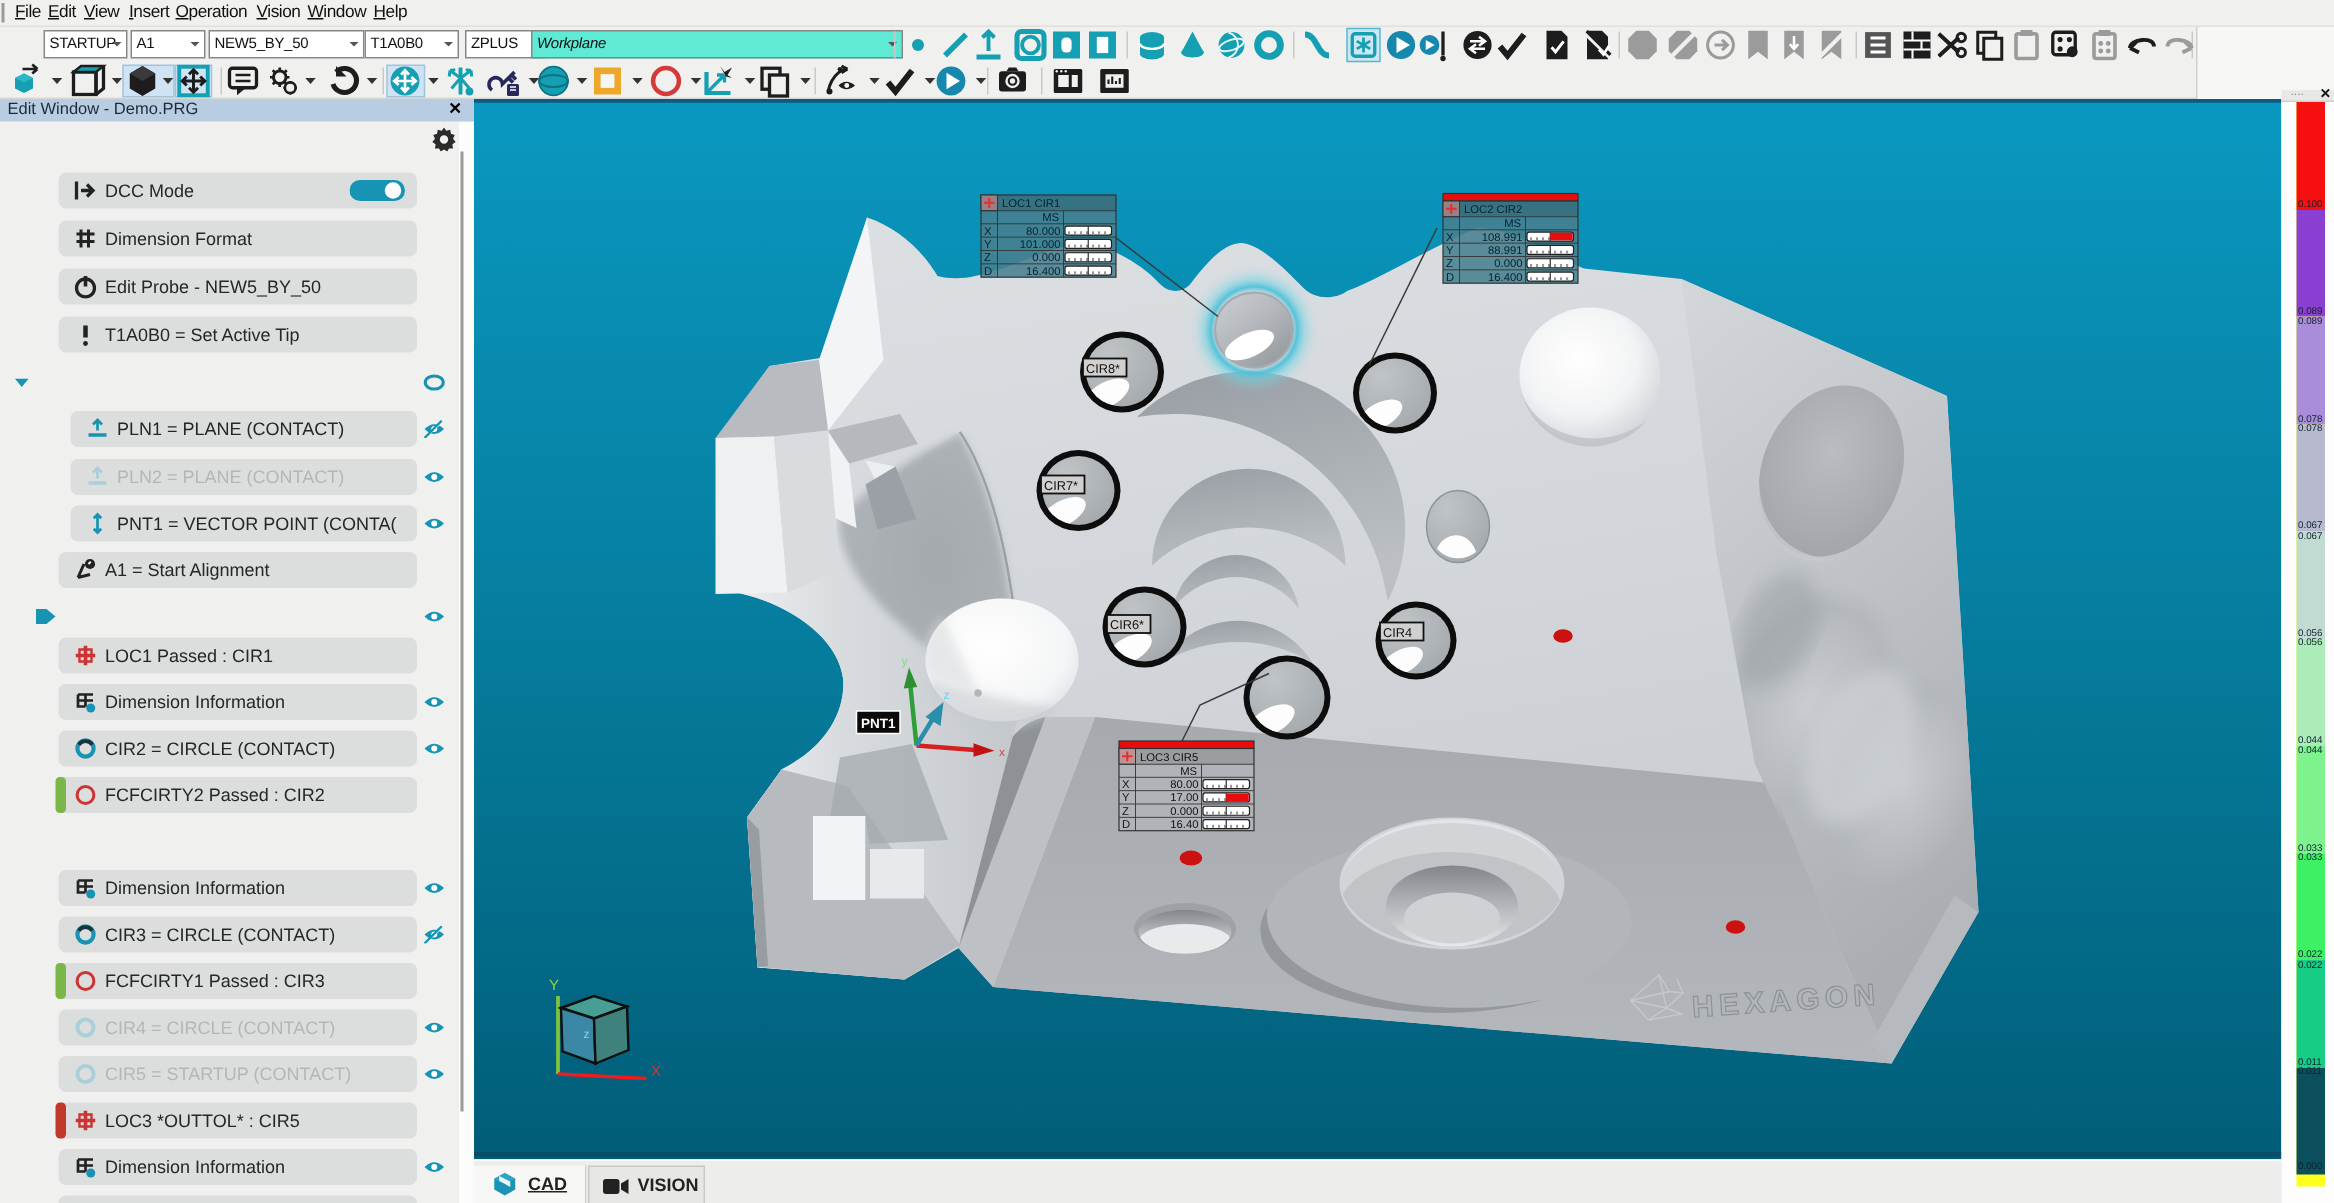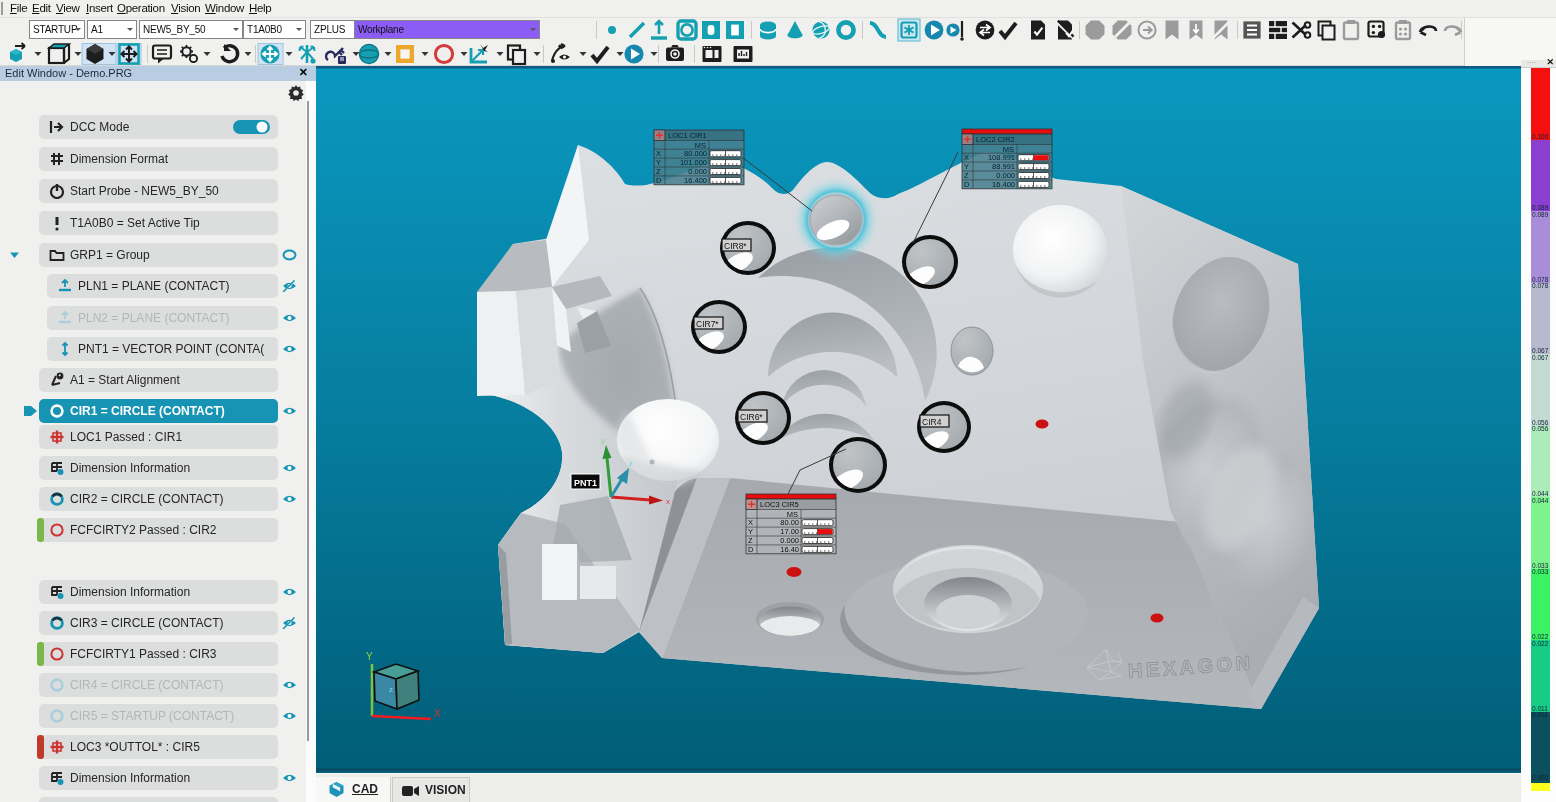--- a/index.html
+++ b/index.html
@@ -43,21 +43,21 @@
  <span style="left:171px"><u>V</u>ision</span>
  <span style="left:205px"><u>W</u>indow</span>
  <span style="left:249px"><u>H</u>elp</span>
 </div>
 <div id="tb1">
  <div class="combo" style="left:2px; width:56px;">STARTUP<div class="arr"></div></div>
  <div class="combo" style="left:60px; width:50px;">A1<div class="arr"></div></div>
  <div class="combo" style="left:112px; width:104px;">NEW5_BY_50<div class="arr"></div></div>
  <div class="combo" style="left:216px; width:63px;">T1A0B0<div class="arr"></div></div>
  <div class="combo" style="left:283px; width:54px;">ZPLUS<div class="arr"></div></div>
- <div class="combo" style="left:327px; width:186px; background:#8b5cf6;">Workplane<div class="arr"></div></div>
+ <div class="combo" style="left:327px; width:248px; background:#5eead4;font-style:italic;">Workplane<div class="arr"></div></div>
  <svg id="tb1icons" width="990" height="24" style="position:absolute;left:566px;top:0">
       <rect x="3" y="3" width="1" height="18" fill="#c9c9c7"></rect>
       <rect x="158" y="3" width="1" height="18" fill="#c9c9c7"></rect>
       <rect x="269" y="3" width="1" height="18" fill="#c9c9c7"></rect>
       <rect x="486" y="3" width="1" height="18" fill="#c9c9c7"></rect>
       <rect x="644" y="3" width="1" height="18" fill="#c9c9c7"></rect>
       <rect x="868" y="3" width="1" height="18" fill="#c9c9c7"></rect>
       <g transform="translate(19,12)">
         <circle r="4" fill="#14a0b2"></circle>
       </g>
@@ -349,34 +349,28 @@
       <svg class="ic" viewBox="0 0 16 16">
         <path d="M2 5 H14 M2 10 H14 M5 2 V14 M10 2 V14" stroke="#222" stroke-width="2" fill="none"></path>
       </svg>
       <span class="tx">Dimension Format</span>
     </div>
     <div class="prow" style="top:113px">
       <svg class="ic" viewBox="0 0 16 16">
         <circle cx="8" cy="9" r="6" stroke="#222" stroke-width="2.2" fill="none"></circle>
         <path d="M8 1 V8" stroke="#222" stroke-width="2.4"></path>
       </svg>
-      <span class="tx">Start Probe - NEW5_BY_50</span>
+      <span class="tx">Edit Probe - NEW5_BY_50</span>
     </div>
     <div class="prow" style="top:145px">
       <svg class="ic" viewBox="0 0 16 16">
         <path d="M8 2 V10" stroke="#222" stroke-width="3"></path>
         <circle cx="8" cy="14" r="1.6" fill="#222"></circle>
       </svg>
       <span class="tx">T1A0B0 = Set Active Tip</span>
-    </div>
-    <div class="prow" style="top:177px">
-      <svg class="ic" viewBox="0 0 16 16">
-        <path d="M1.5 4 H6 L7.5 6 H14.5 V13 H1.5 Z" stroke="#222" stroke-width="1.8" fill="none"></path>
-      </svg>
-      <span class="tx">GRP1 = Group</span>
     </div>
     <svg class="eye" style="top:183px" viewBox="0 0 15 12">
       <ellipse cx="7.5" cy="6" rx="6" ry="4.4" stroke="#1794b4" stroke-width="2" fill="none"></ellipse>
     </svg>
     <svg style="position:absolute;left:9px;top:185px" width="11" height="8" viewBox="0 0 11 8">
       <path d="M1 1.5 L10 1.5 L5.5 7 Z" fill="#1794b4"></path>
     </svg>
     <div class="prow ind" style="top:208px">
       <svg class="ic" viewBox="0 0 16 16">
         <path d="M8 2 V9 M5 5 L8 2 L11 5" stroke="#1794b4" stroke-width="1.8" fill="none"></path>
@@ -411,26 +405,20 @@
       <path d="M1 6 Q7.5 -0.5 14 6 Q7.5 12.5 1 6 Z" fill="#1794b4"></path>
       <circle cx="7.5" cy="6" r="2" fill="#fff"></circle>
     </svg>
     <div class="prow" style="top:302px">
       <svg class="ic" viewBox="0 0 16 16">
         <path d="M3 13 L7 4 M3 13 L11 11" stroke="#222" stroke-width="2" fill="none"></path>
         <circle cx="11" cy="4" r="3.4" fill="#222"></circle>
         <path d="M10 4 l1.5 -1.5" stroke="#fff" stroke-width="1.2"></path>
       </svg>
       <span class="tx">A1 = Start Alignment</span>
-    </div>
-    <div class="prow sel" style="top:333px">
-      <svg class="ic" viewBox="0 0 16 16">
-        <circle cx="8" cy="8" r="5.4" stroke="#fff" stroke-width="2.6" fill="none"></circle>
-      </svg>
-      <span class="tx">CIR1 = CIRCLE (CONTACT)</span>
     </div>
     <svg class="eye" style="top:339px" viewBox="0 0 15 12">
       <path d="M1 6 Q7.5 -0.5 14 6 Q7.5 12.5 1 6 Z" fill="#1794b4"></path>
       <circle cx="7.5" cy="6" r="2" fill="#fff"></circle>
     </svg>
     <svg style="position:absolute;left:24px;top:337px" width="14" height="16" viewBox="0 0 14 16">
       <path d="M0 3 H7 L13 8 L7 13 H0 Z" fill="#1794b4"></path>
     </svg>
     <div class="prow" style="top:359px">
       <svg class="ic" viewBox="0 0 16 16">

